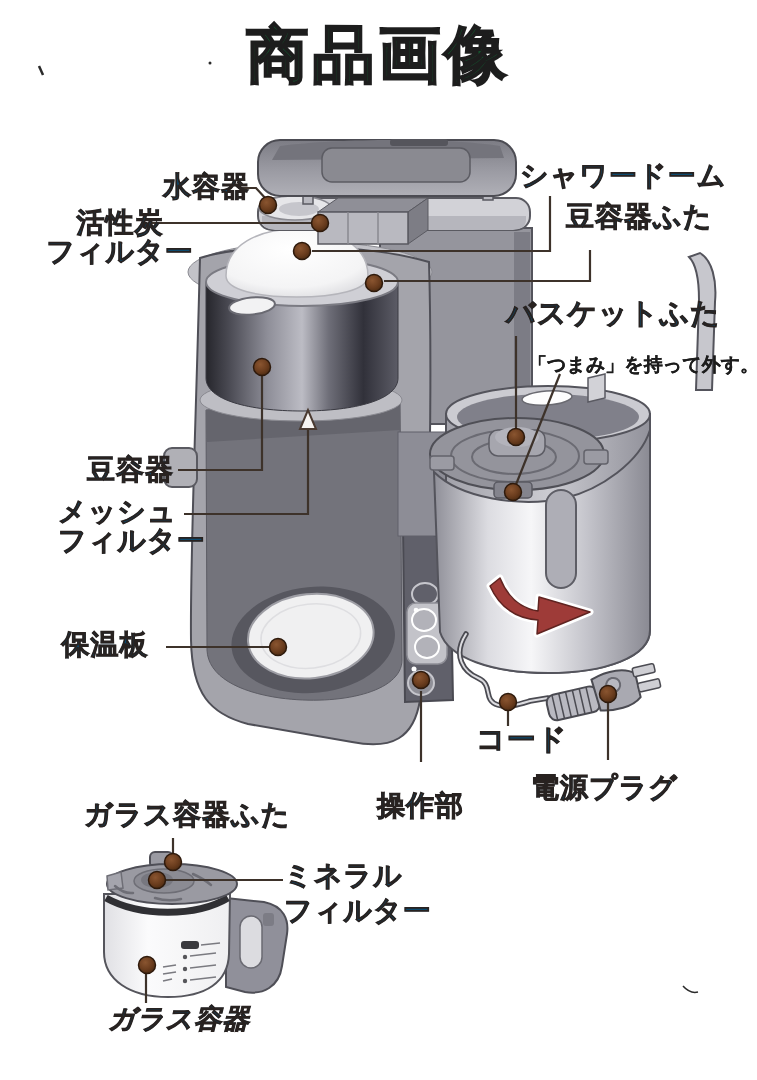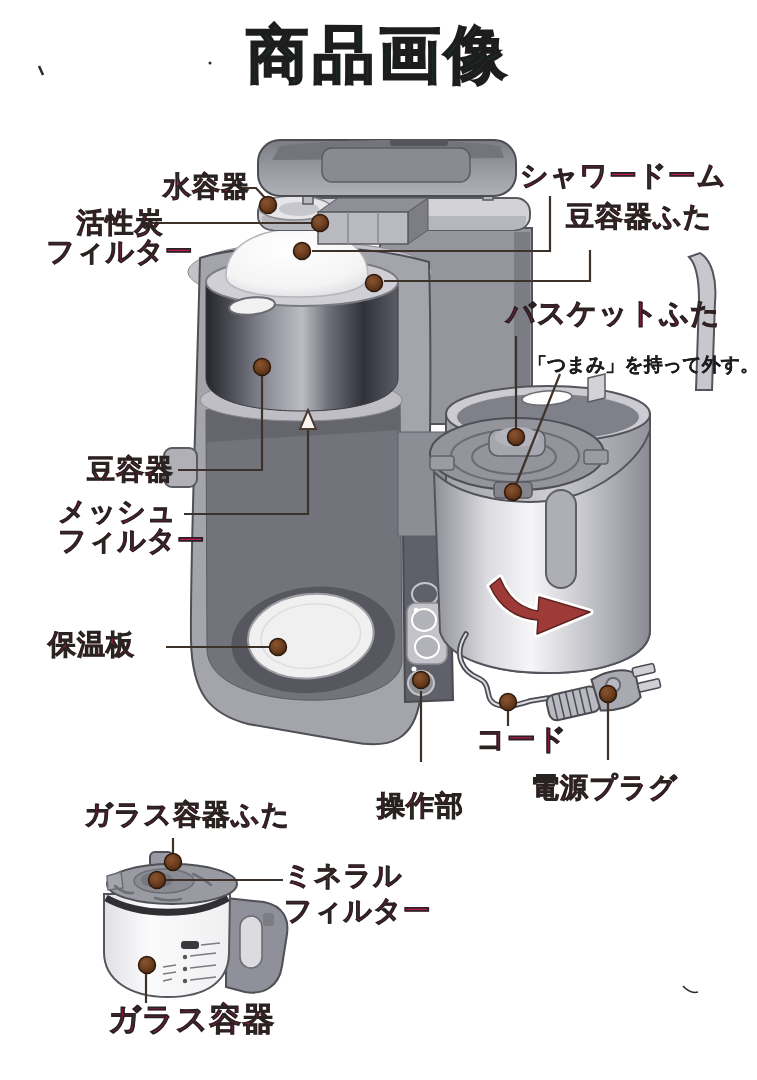--- a/index.html
+++ b/index.html
@@ -1,38 +1,38 @@
 <!DOCTYPE html>
 <html><head>
 <meta charset="utf-8">
 <style>
   html,body{margin:0;padding:0;background:#fff;}
   .stage{position:relative;width:757px;height:1080px;background:#ffffff;overflow:hidden;
          font-family:"Liberation Sans","DejaVu Sans",sans-serif;}
   .stage svg{position:absolute;left:0;top:0;}
-  .lbl{position:absolute;font-weight:bold;color:#be185d;font-size:28px;line-height:30px;
+  .lbl{position:absolute;font-weight:bold;color:#0c4a6e;font-size:28px;line-height:30px;
        -webkit-text-stroke:0.8px #282220;letter-spacing:1px;white-space:nowrap;z-index:3;}
   #title{left:0;right:0;top:22px;text-align:center;font-size:62px;line-height:66px;
          color:#14532d;-webkit-text-stroke:2px #1d1d1d;letter-spacing:4px;}
   #lbl-water{left:118px;top:172px;width:132px;text-align:right;}
   #lbl-carbon{left:22px;top:208px;width:162px;text-align:center;line-height:29px;margin-left:17px;}
   #lbl-shower{left:520px;top:161px;}
   #lbl-beanlid{left:566px;top:202px;}
   #lbl-basketlid{left:506px;top:298px;font-size:29px;}
   #lbl-note{left:528px;top:350px;font-size:19px;font-weight:bold;
             -webkit-text-stroke:0.2px #1d1d1d;color:#1d1d1d;letter-spacing:0;}
   #lbl-bean{left:62px;top:455px;width:112px;text-align:right;}
   #lbl-mesh{left:58px;top:497px;line-height:29px;}
-  #lbl-warm{left:48px;top:630px;width:114px;text-align:left;}
+  #lbl-warm{left:48px;top:630px;width:114px;text-align:center;}
   #lbl-ctrl{left:377px;top:762px;margin-top:29px;}
   #lbl-cord{left:476px;top:724px;font-size:29px;}
   #lbl-plug{left:531px;top:762px;margin-top:11px;}
   #lbl-glasslid{left:84px;top:800px;}
   #lbl-mineral{left:284px;top:858px;line-height:35px;}
-  #lbl-glass{left:108px;top:1004px;font-size:32px;}
+  #lbl-glass{left:108px;top:1004px;font-size:27px;font-style:italic;}
 </style>
 </head>
 <body>
 
 <div class="stage">
 
 <svg width="757" height="1080" viewBox="0 0 757 1080">
   <defs>
     <radialGradient id="gDot" cx="40%" cy="35%" r="75%">
       <stop offset="0%" stop-color="#8a5530"></stop>

